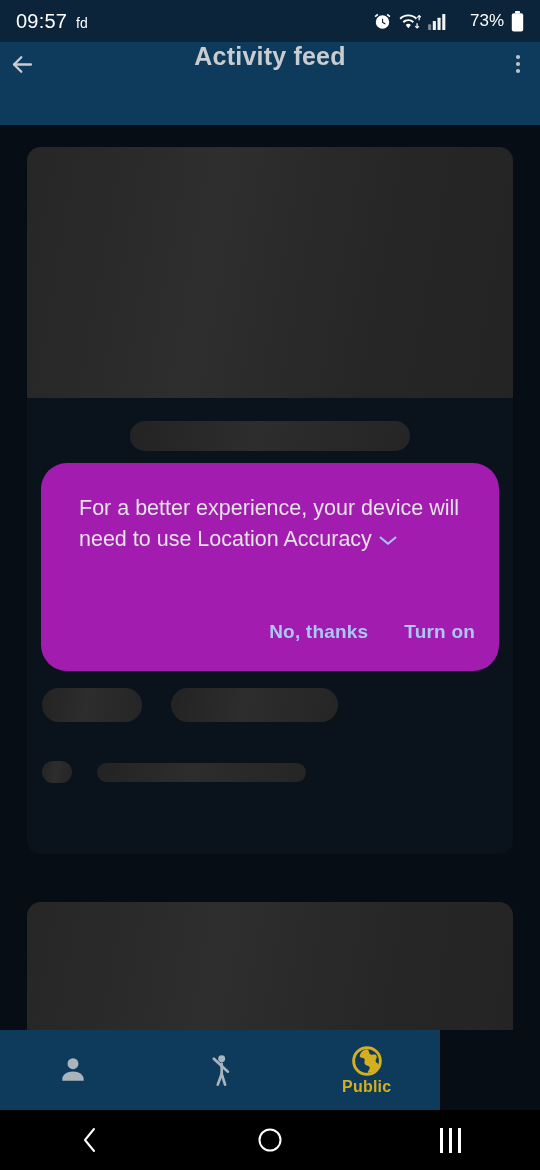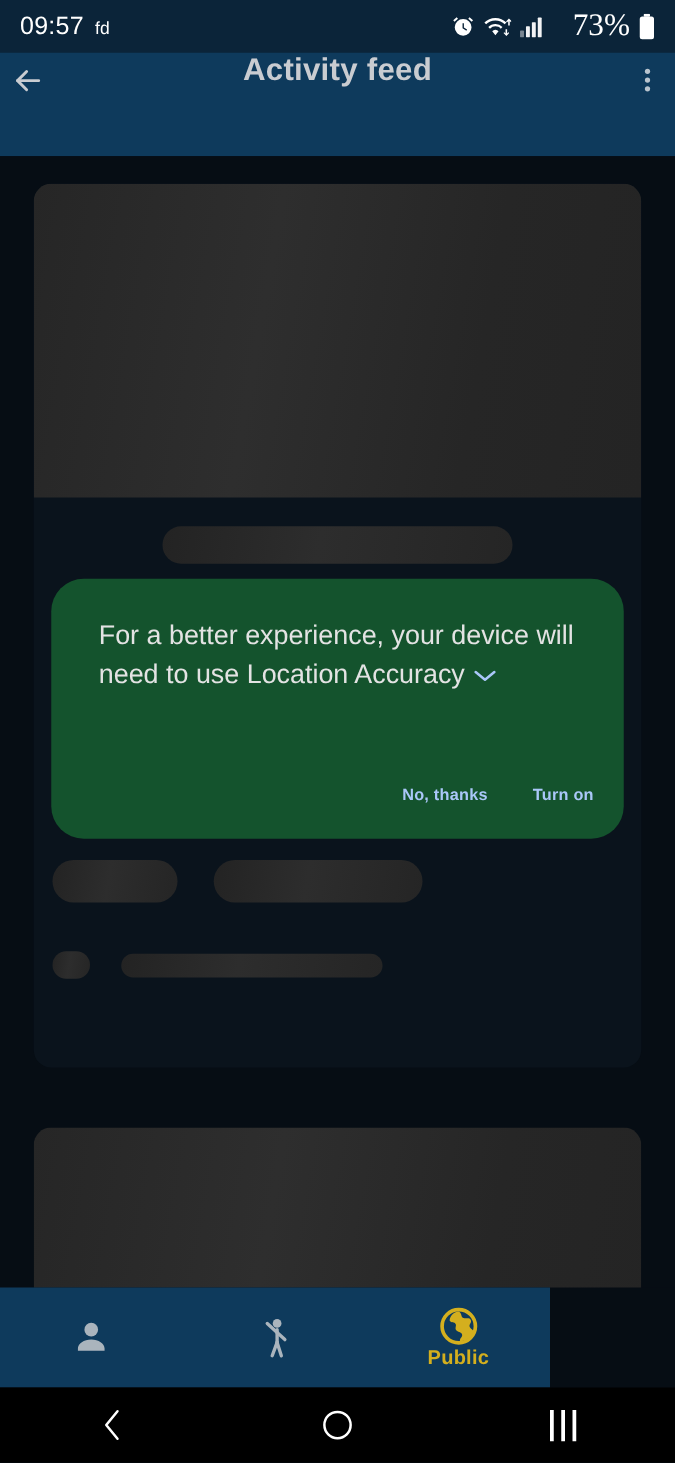--- a/index.html
+++ b/index.html
@@ -27,21 +27,21 @@
     padding:14px 16px;
     color:#ffffff;
   }
   .status-left { display:flex; align-items:baseline; gap:9px; }
   .status-time { font-size:20px; letter-spacing:.2px; }
   .status-tag  { font-size:14px; font-weight:normal; }
   .status-right {
     margin-left:auto;
     display:flex; align-items:center; gap:7px;
   }
-  .status-right .pct { font-size:25px; margin-left:16px;font-family:Liberation Serif, serif; }
+  .status-right .pct { font-size:17px; margin-left:16px; }
   .sb-icon { display:block; }
 
   
   .app-bar {
     position:absolute; top:42px; left:0;
     width:540px; height:83px;
     background:#0e3a5c;
     display:flex; align-items:flex-start;
     padding:0 0;
   }
@@ -105,42 +105,42 @@
     width:180px; height:150px;
     background:linear-gradient(100deg,#1e1e1e 0%,#262626 60%,#202020 100%);
     border-radius:18px;
   }
 
   
   .dialog {
     position:absolute;
     left:41px; top:463px;
     width:458px; height:208px;
-    background:#14532d;
+    background:#a21caf;
     border-radius:26px;
     padding:30px 32px 0 38px;
     z-index:20;
   }
   .dialog-text {
     font-size:21.5px;
     line-height:31px;
     color:#e3e3e3;
   }
   .chev-inline {
     display:inline-block;
     vertical-align:-1px;
     margin-left:6px;
   }
   .dialog-actions {
     position:absolute;
     right:24px; bottom:28px;
     display:flex; align-items:center; gap:36px;
   }
   .dialog-btn {
-    font-size:13px; font-weight:bold;
+    font-size:19px; font-weight:bold;
     color:#aac7f8;
     letter-spacing:.2px;
     background:none; border:none;
     font-family:"Liberation Sans", sans-serif;
     cursor:pointer;
   }
 
   
   .bottom-nav {
     position:absolute; bottom:60px; left:0;

